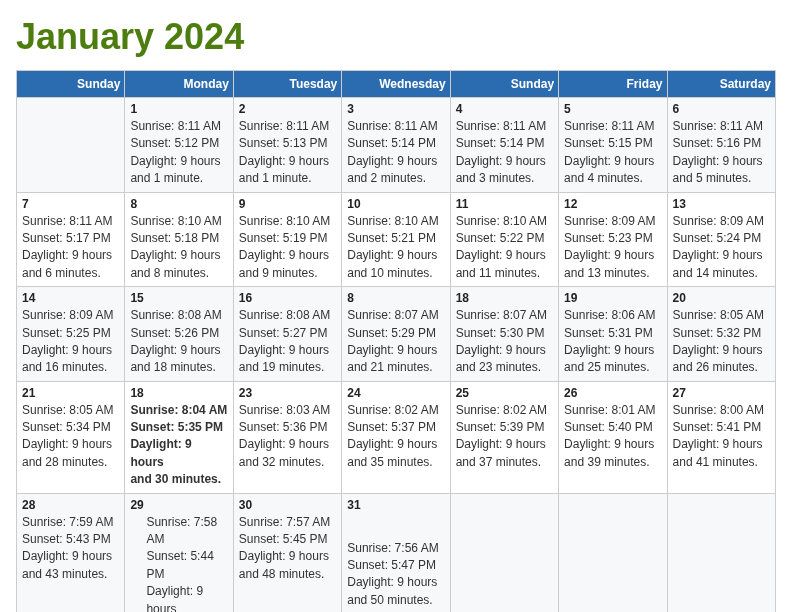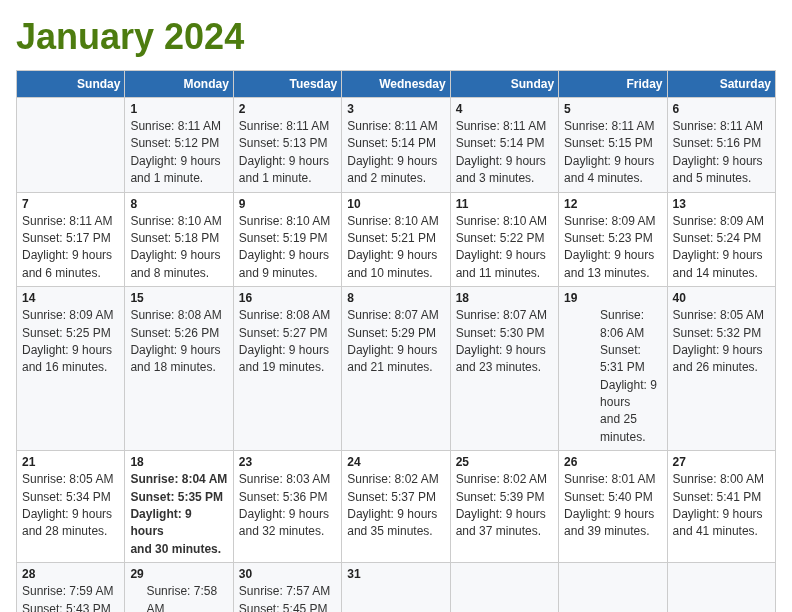--- a/index.html
+++ b/index.html
@@ -226,27 +226,27 @@
         </td>
         <td>
           <div class="day-number">18</div>
           <div class="day-info" style="white-space: pre-line;">Sunrise: 8:07 AM
 Sunset: 5:30 PM
 Daylight: 9 hours
 and 23 minutes.</div>
         </td>
         <td>
           <div class="day-number">19</div>
-          <div class="day-info" style="white-space: pre-line; margin-left: 36px;">Sunrise: 8:06 AM
+          <div class="day-info" style="white-space: pre-line;">Sunrise: 8:06 AM
 Sunset: 5:31 PM
 Daylight: 9 hours
 and 25 minutes.</div>
         </td>
         <td>
-          <div class="day-number">40</div>
+          <div class="day-number">20</div>
           <div class="day-info" style="white-space: pre-line;">Sunrise: 8:05 AM
 Sunset: 5:32 PM
 Daylight: 9 hours
 and 26 minutes.</div>
         </td>
       </tr>
       <tr>
         <td>
           <div class="day-number">21</div>
           <div class="day-info" style="white-space: pre-line;">Sunrise: 8:05 AM

